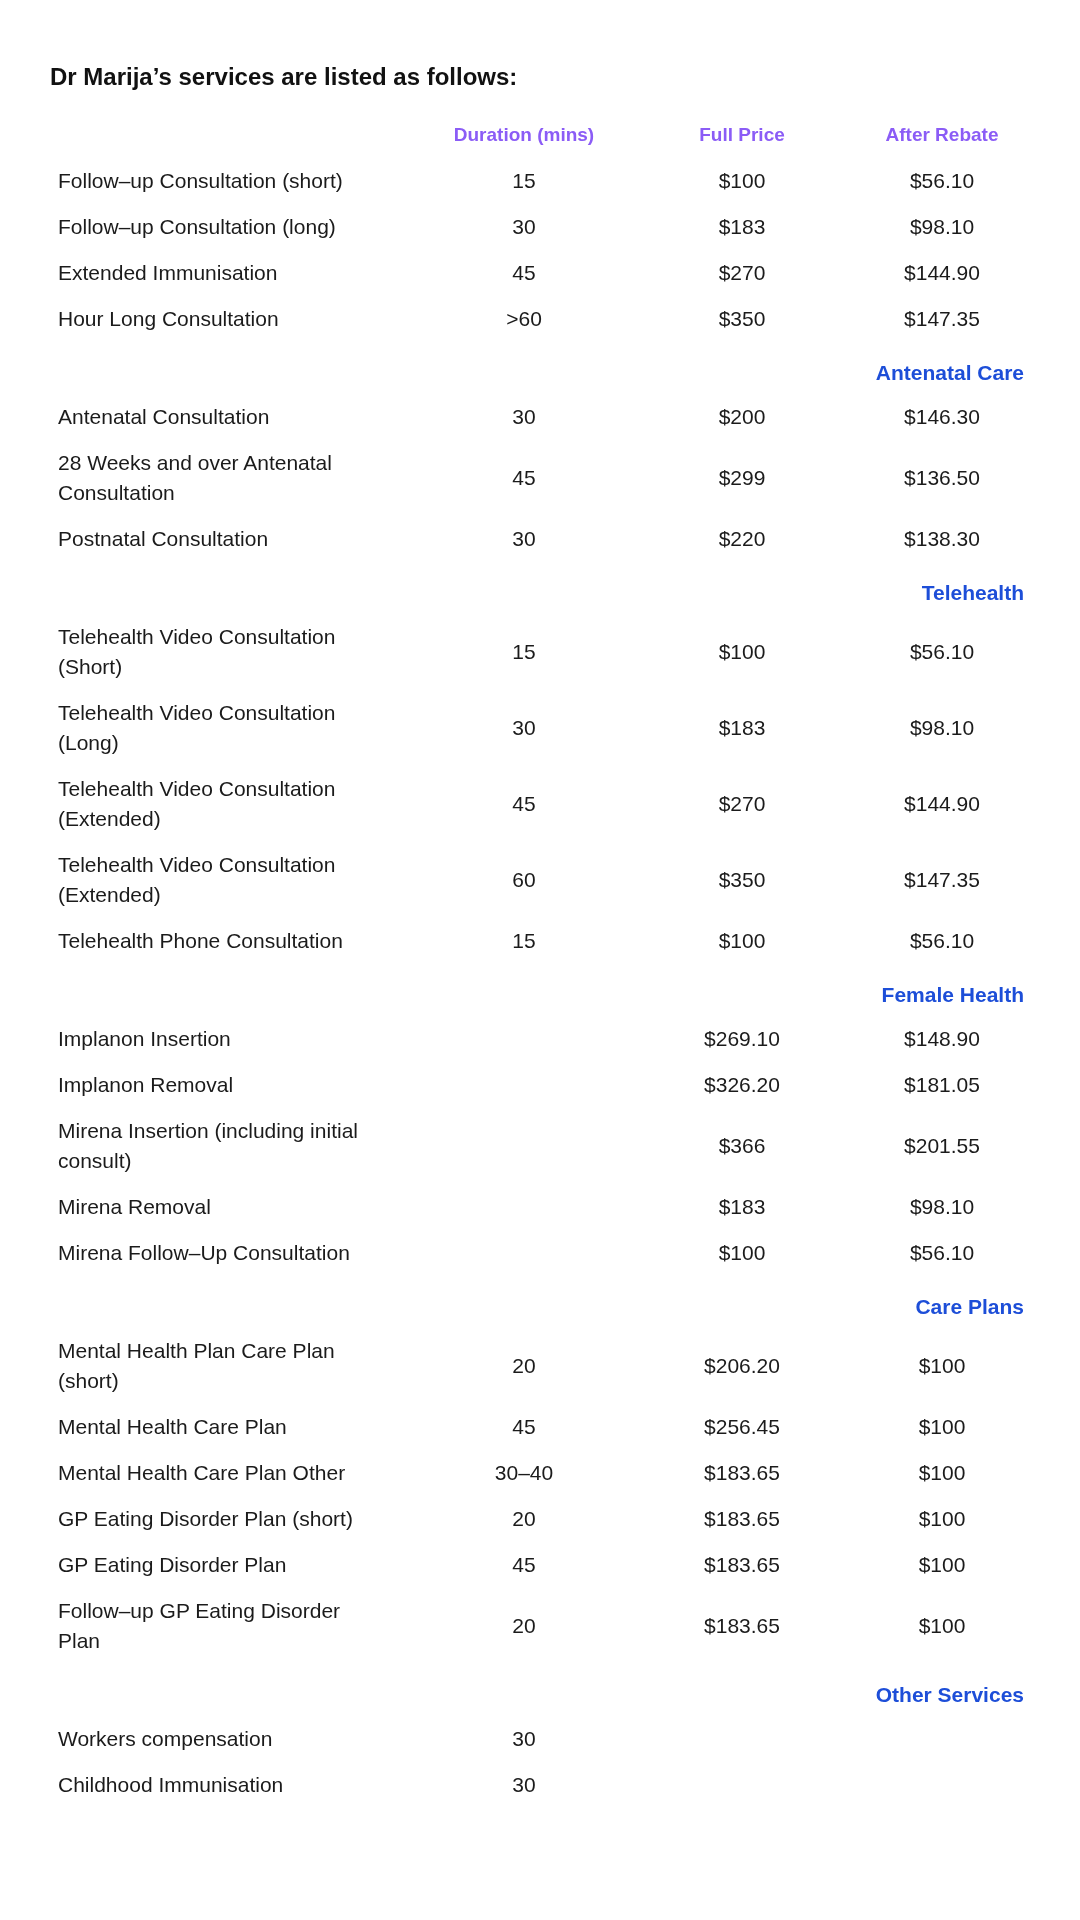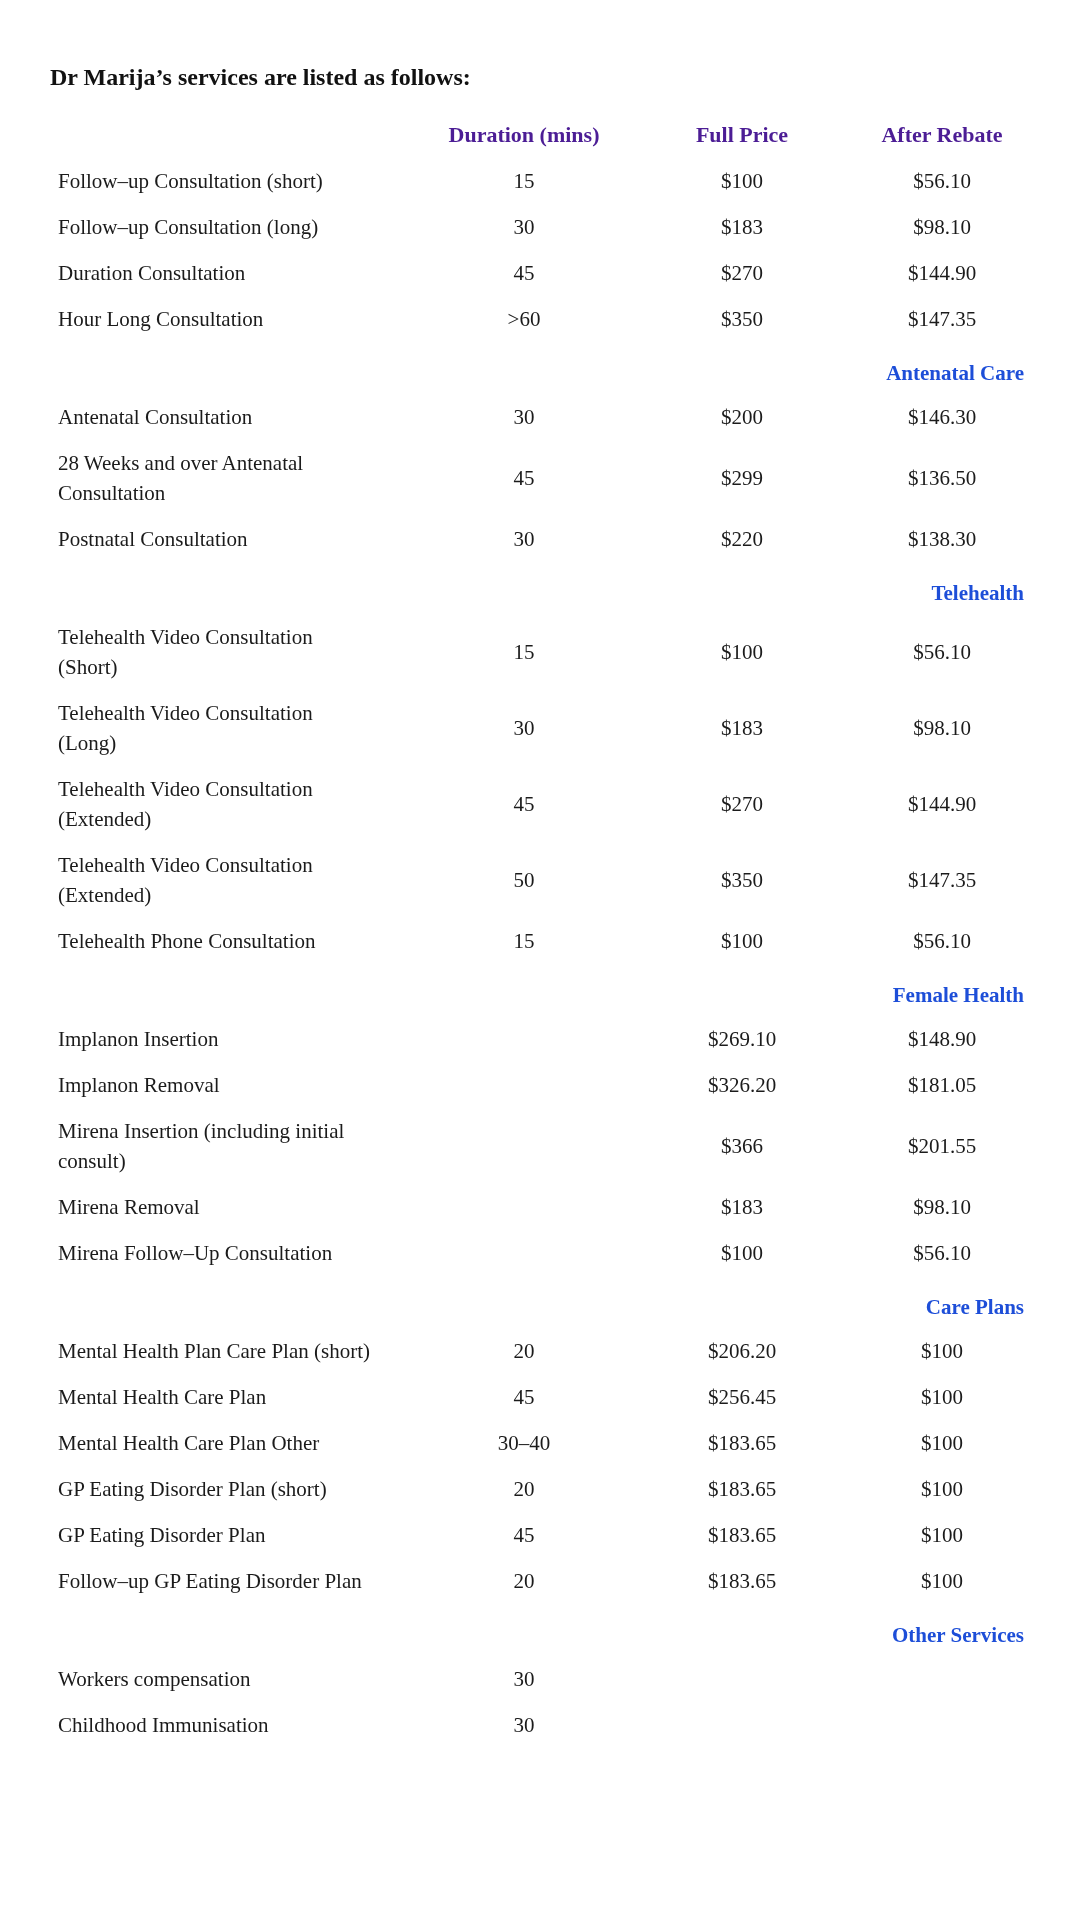--- a/index.html
+++ b/index.html
@@ -11,43 +11,42 @@
     width: 1080px;
     height: 1920px;
     overflow: hidden;
     font-family: "Liberation Sans", sans-serif;
     color: #1b1b1b;
   }
   .page {
     box-sizing: border-box;
     width: 1080px;
     padding: 62px 48px 0 48px;
-    font-family: Liberation Serif, serif;
   }
   .page-title {
     font-size: 24px;
     line-height: 30px;
     font-weight: 700;
     color: #111111;
     margin: 0 0 20px 2px;
   }
   table.services {
     border-collapse: collapse;
     table-layout: fixed;
     width: 976px;
   }
   col.c-service { width: 376px; }
   col.c-duration { width: 200px; }
   col.c-full { width: 236px; }
   col.c-rebate { width: 164px; }
   th {
-    font-size: 22px;
+    font-size: 19px;
     line-height: 30px;
     font-weight: 700;
-    color: #4c1d95;
+    color: #8b5cf6;
     text-align: center;
     padding: 8px 0;
     vertical-align: middle;
   }
   th.svc { text-align: left; padding-left: 10px; }
   td {
     font-size: 21px;
     line-height: 30px;
     font-weight: 400;
     color: #1b1b1b;
@@ -95,21 +94,21 @@
           <td class="num">$100</td>
           <td class="num">$56.10</td>
         </tr>
         <tr>
           <td class="svc">Follow–up Consultation (long)</td>
           <td class="num">30</td>
           <td class="num">$183</td>
           <td class="num">$98.10</td>
         </tr>
         <tr>
-          <td class="svc">Duration Consultation</td>
+          <td class="svc">Extended Immunisation</td>
           <td class="num">45</td>
           <td class="num">$270</td>
           <td class="num">$144.90</td>
         </tr>
         <tr>
           <td class="svc">Hour Long Consultation</td>
           <td class="num">&gt;60</td>
           <td class="num">$350</td>
           <td class="num">$147.35</td>
         </tr>
@@ -150,21 +149,21 @@
           <td class="num">$98.10</td>
         </tr>
         <tr>
           <td class="svc">Telehealth Video Consultation (Extended)</td>
           <td class="num">45</td>
           <td class="num">$270</td>
           <td class="num">$144.90</td>
         </tr>
         <tr>
           <td class="svc">Telehealth Video Consultation (Extended)</td>
-          <td class="num">50</td>
+          <td class="num">60</td>
           <td class="num">$350</td>
           <td class="num">$147.35</td>
         </tr>
         <tr>
           <td class="svc">Telehealth Phone Consultation</td>
           <td class="num">15</td>
           <td class="num">$100</td>
           <td class="num">$56.10</td>
         </tr>
         <tr>

